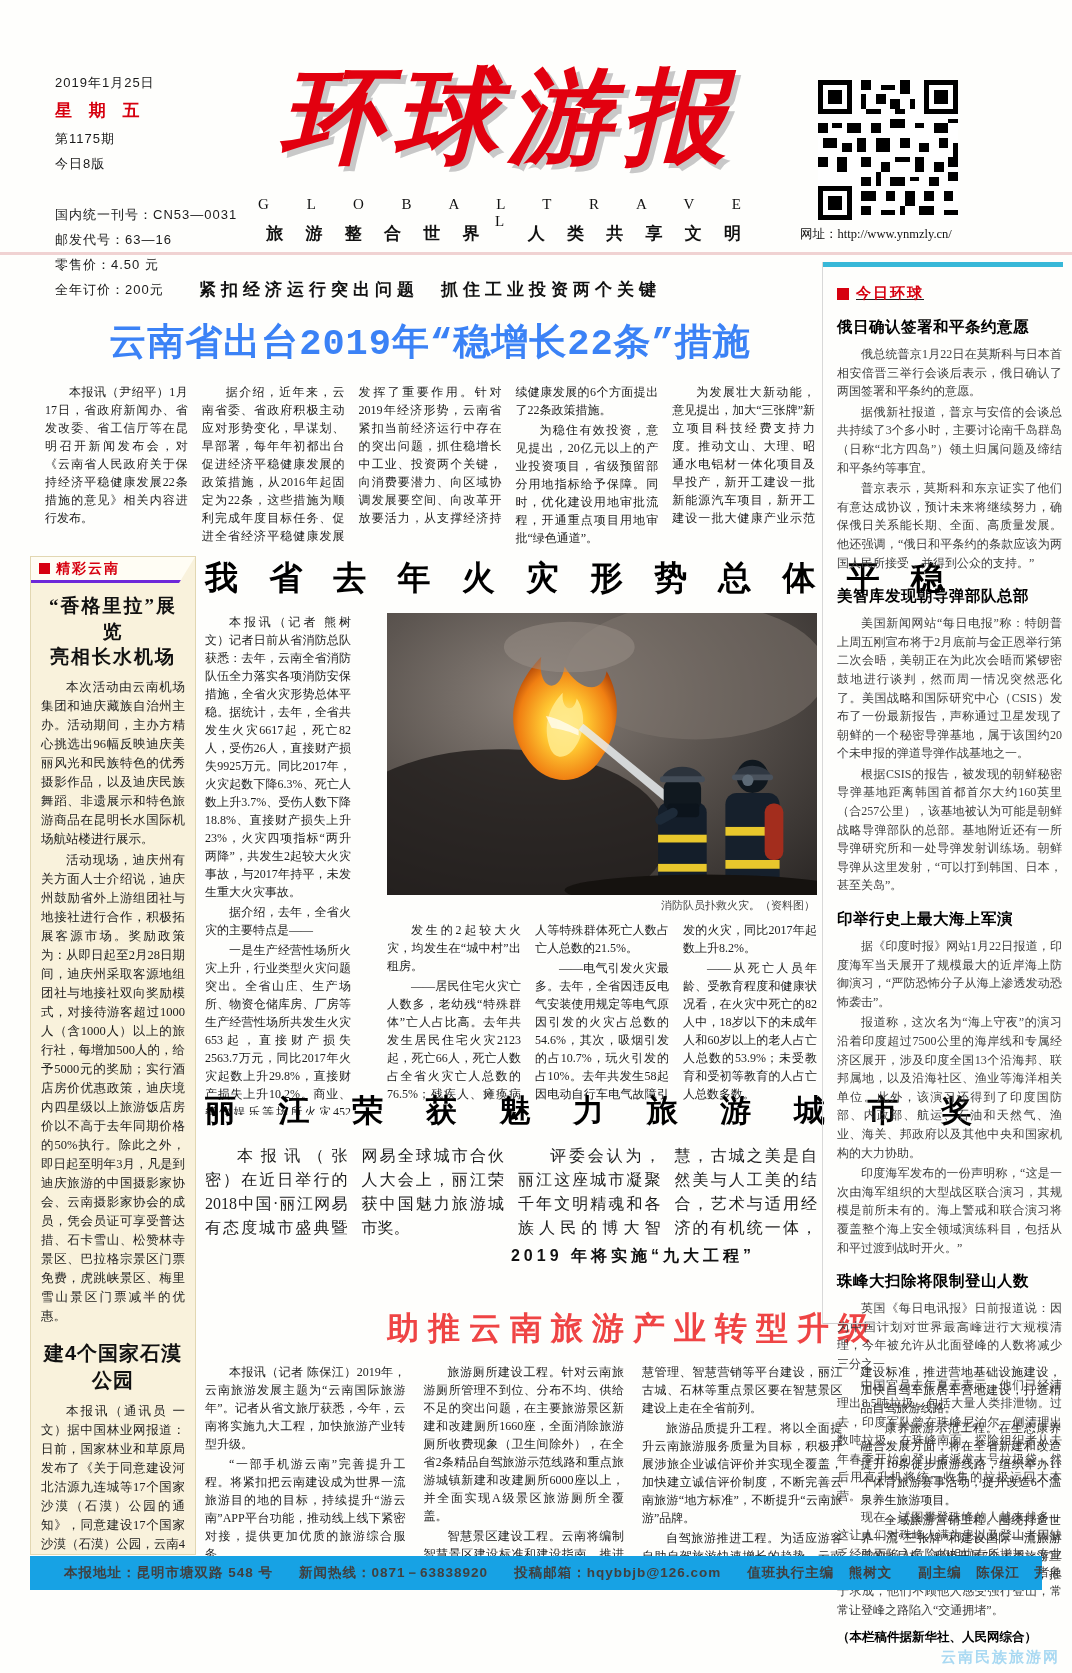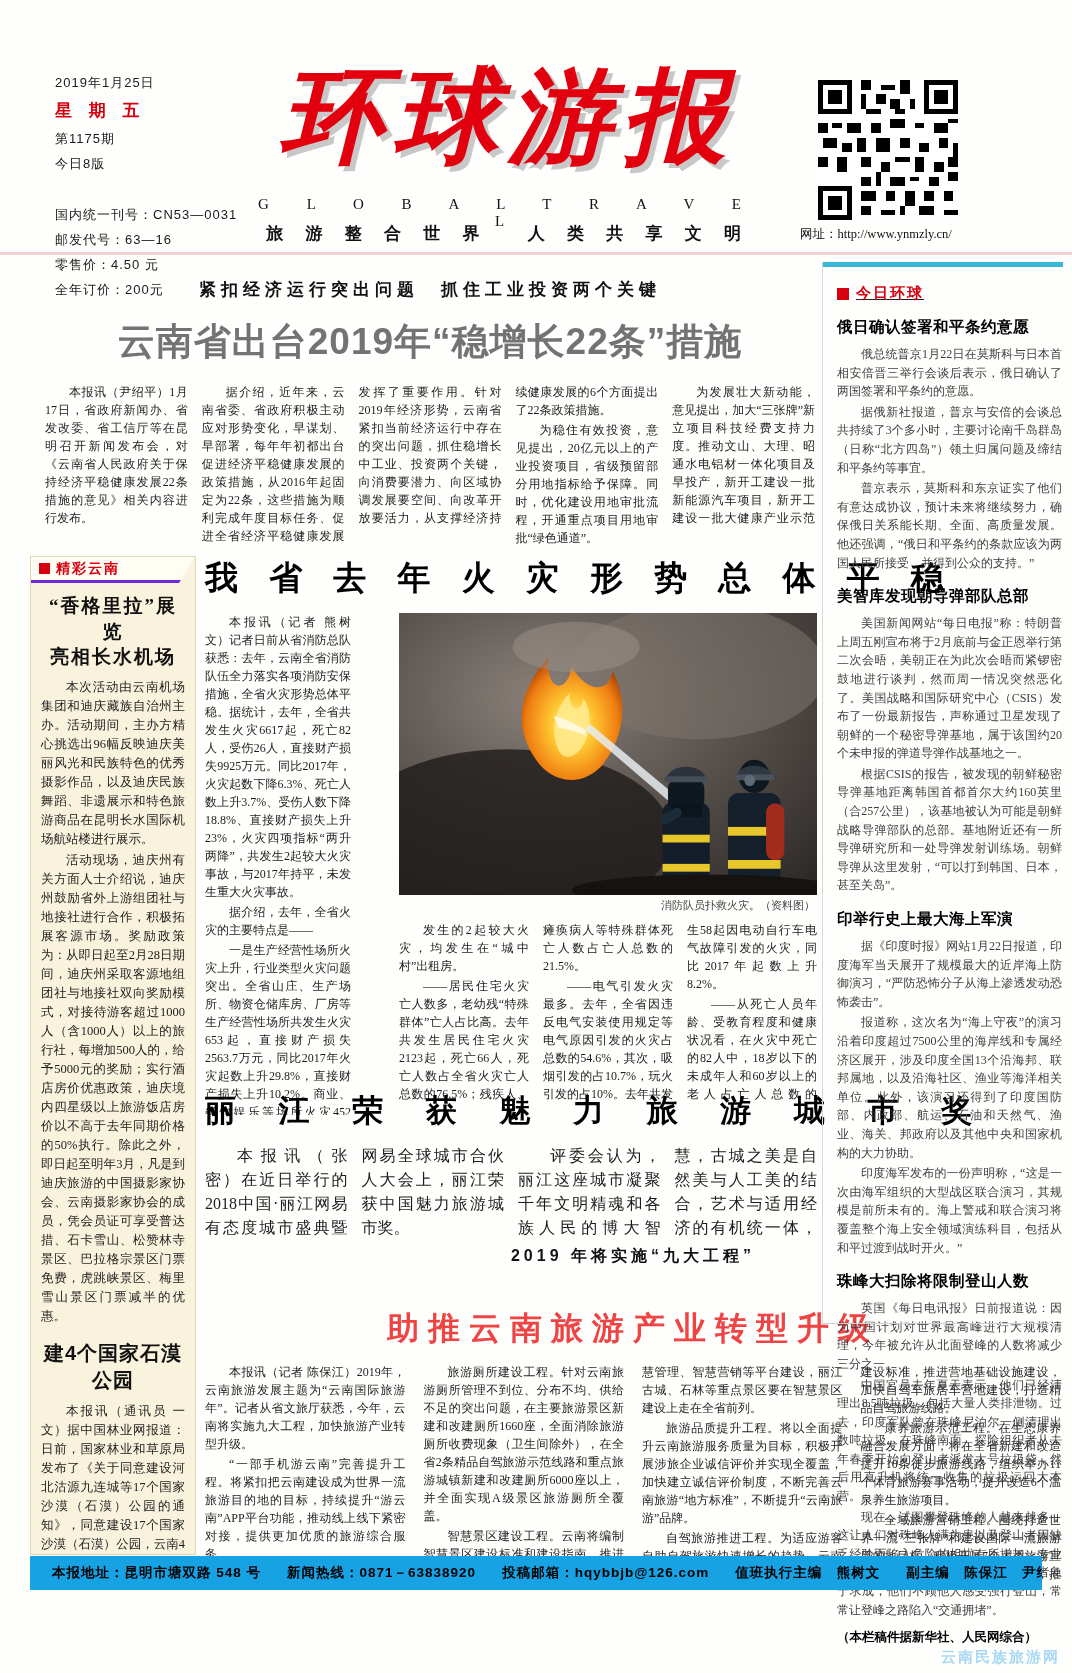--- a/index.html
+++ b/index.html
@@ -22,22 +22,22 @@
                   font-size:17px; font-weight:bold; letter-spacing:9px; color:#111; }
   .qr-wrap { position:absolute; left:818px; top:80px; width:142px; }
   .qr-wrap svg { display:block; width:140px; height:140px; }
   .website { position:absolute; left:800px; top:226px; width:220px; font-size:12.5px; color:#111; }
   .mast-rule { position:absolute; left:0; top:252px; width:1072px; height:3px; background:#f0d2d2; }
 
   
   .lead { position:absolute; left:45px; top:278px; width:770px; }
   .lead-kicker { text-align:center; font-family:"Liberation Sans",sans-serif; font-weight:bold;
                  font-size:17px; letter-spacing:5px; color:#111; margin-bottom:16px; }
-  .lead-headline { text-align:center; font-family:Liberation Sans, sans-serif; font-weight:bold;
-                   font-size:37px; letter-spacing:1px; color:#737373; margin-bottom:16px; white-space:nowrap;margin-top:16px; }
+  .lead-headline { text-align:center; font-family:Liberation Mono, monospace; font-weight:bold;
+                   font-size:37px; letter-spacing:1px; color:#3b82f6; margin-bottom:16px; white-space:nowrap;margin-top:16px; }
   .lead-body { column-count:5; column-gap:14px; height:172px; overflow:hidden;
                font-size:12px; line-height:1.5; text-align:justify; color:#1c1c1c; }
   .para { text-indent:2em; margin-bottom:2px; }
 
   
   .sidebar { position:absolute; left:30px; top:556px; width:166px; height:999px;
              background:#f9f2dc; border:1px solid #e2d7b2; overflow:hidden; }
   .side-tag { position:relative; height:26px; background:#fffdf4; border-bottom:3px solid #6d28d9;
               display:flex; align-items:center; padding-left:8px; }
   .side-tag .sq { width:11px; height:11px; background:#d6000f; margin-right:6px; }
@@ -49,21 +49,21 @@
   .side-title { text-align:center; font-weight:bold; font-size:19px; letter-spacing:2px;
                 color:#111; line-height:1.35; margin-bottom:8px; }
   .side-title2 { font-family:"Liberation Sans",sans-serif; font-size:20px; letter-spacing:1px;
                  margin-top:14px; }
   .side-body { font-size:12.5px; line-height:1.52; text-align:justify; color:#1c1c1c; }
 
   
   .fire { position:absolute; left:205px; top:556px; width:612px; }
   .fire-headline { text-align:center; font-family:"Liberation Sans",sans-serif; font-weight:bold;
                    font-size:33px; letter-spacing:11px; color:#000; margin-bottom:12px; white-space:nowrap; }
-  .fire-body { display:flex; gap:12px; }
+  .fire-body { display:flex; }
   .fire-col1 { width:146px; flex:none; height:502px; overflow:hidden;
                font-size:12px; line-height:1.5; text-align:justify; color:#1c1c1c; }
   .fire-right { flex:1;margin-left:36px; }
   .fire-photo { width:100%; height:282px; display:block; }
   .fire-caption { text-align:right; font-size:11px; color:#444; margin:3px 2px 8px 0; }
   .fire-rest { column-count:3; column-gap:14px; height:192px; overflow:hidden;
                font-size:12px; line-height:1.5; text-align:justify; color:#1c1c1c; }
 
   
   .lijiang { position:absolute; left:205px; top:1090px; width:612px; }
@@ -90,22 +90,22 @@
   .world-tag .tag-label { color:#d6000f; font-weight:bold; font-size:15px;
                           font-family:"Liberation Sans",sans-serif; letter-spacing:2px; }
   .world-item-title { font-family:"Liberation Sans",sans-serif; font-weight:bold; font-size:15.5px;
                       color:#000; margin:14px 0 7px 0; letter-spacing:0.5px; }
   .world-item-body { font-size:12px; line-height:1.55; text-align:justify; color:#3d3d3d; }
   .world-credit { font-weight:bold; font-size:12.5px; color:#000; margin-top:10px; }
   .world-endrule { position:absolute; left:0; bottom:0; width:226px; height:1px; background:#cfcfcf; }
 
   
   .footer { position:absolute; left:30px; top:1556px; width:1012px; height:34px;
-            background:#17a2e4; color:#000000; display:flex; align-items:center;
-            padding:0 22px; gap:26px; font-family:"Liberation Sans",sans-serif;
+            background:#17a2e4; color:#404040; display:flex; align-items:center;
+            padding:0 34px; gap:26px; font-family:"Liberation Sans",sans-serif;
             font-weight:bold; font-size:13.5px; letter-spacing:1px; white-space:nowrap; overflow:hidden; }
   .watermark { position:absolute; right:12px; bottom:6px; color:#a9d9f2; font-weight:bold;
                font-size:15px; letter-spacing:2px; font-family:"Liberation Sans",sans-serif; }
 </style>
 </head>
 <body>
 
 <div class="page">
 
   <div class="mast-left">

